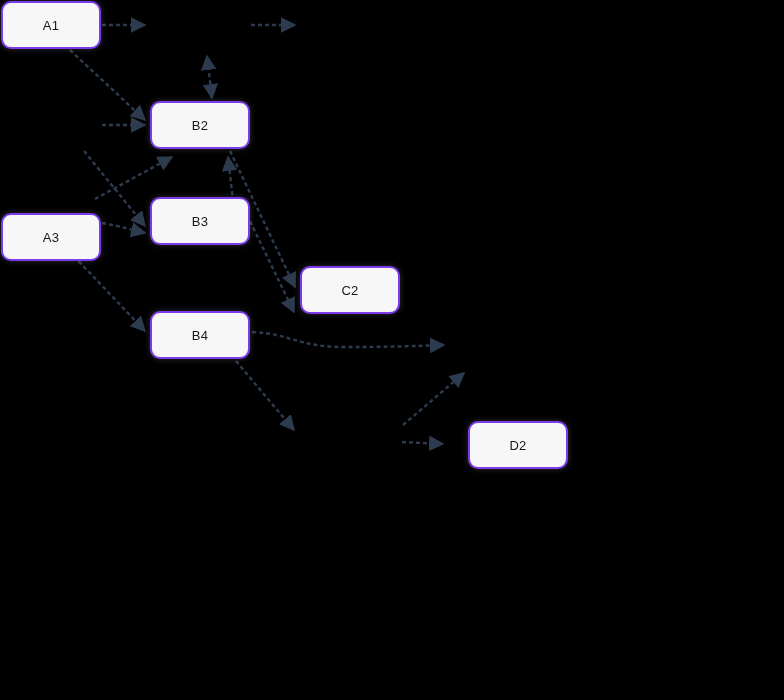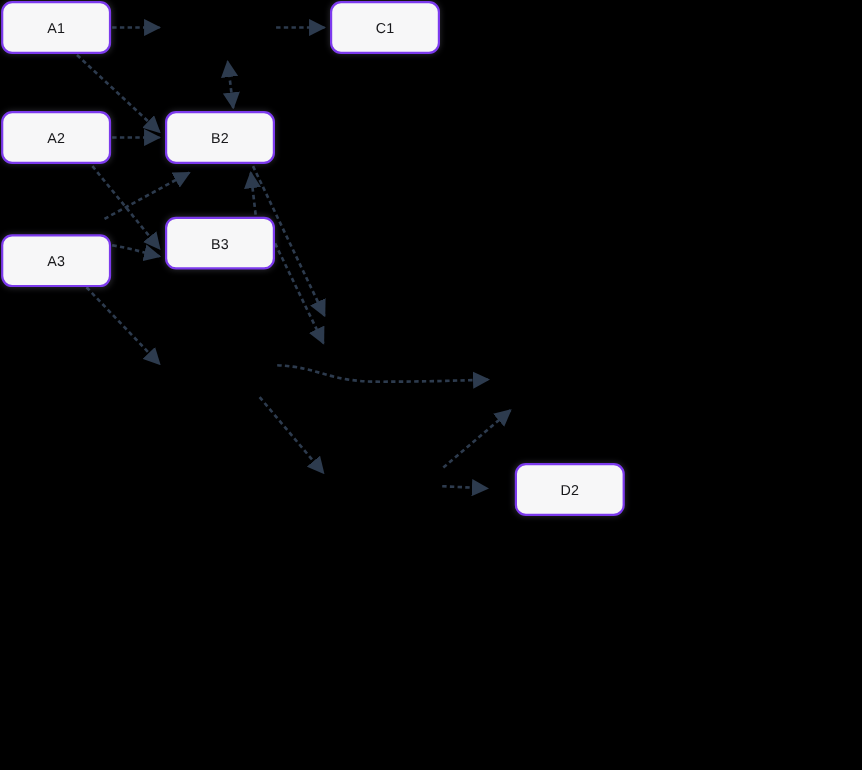--- a/index.html
+++ b/index.html
@@ -54,32 +54,32 @@
       <path class="edge" d="M236,361 L294,430" marker-end="url(#arrow)"></path>
       <path class="edge" d="M252,332 C292,334 297,347 345,347 C388,347 416,346 444,345" marker-end="url(#arrow)"></path>
       <path class="edge" d="M403,425 L464,373" marker-end="url(#arrow)"></path>
       <path class="edge" d="M402,442 L443,444" marker-end="url(#arrow)"></path>
     </g>
   </svg>
 
   <div class="node" style="left:1px;top:1px">
       <span class="node-label">A1</span>
     </div>
-  <div class="node" style="left:1px;top:101px">
-      <span class="node-label">A2</span>
-    </div>
   <div class="node" style="left:1px;top:213px">
       <span class="node-label">A3</span>
     </div>
   <div class="node" style="left:150px;top:101px">
       <span class="node-label">B2</span>
     </div>
   <div class="node" style="left:150px;top:197px">
       <span class="node-label">B3</span>
     </div>
-  <div class="node" style="left:300px;top:1px">
-      <span class="node-label">C1</span>
+  <div class="node" style="left:150px;top:311px">
+      <span class="node-label">B4</span>
+    </div>
+  <div class="node" style="left:300px;top:266px">
+      <span class="node-label">C2</span>
     </div>
   <div class="node" style="left:468px;top:421px">
       <span class="node-label">D2</span>
     </div>
 
 </div>
 
 </body></html>

